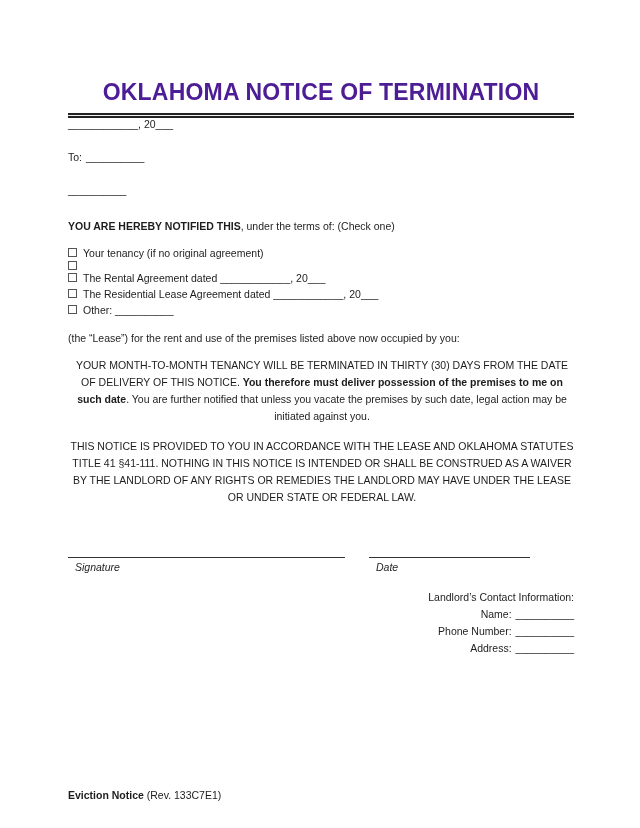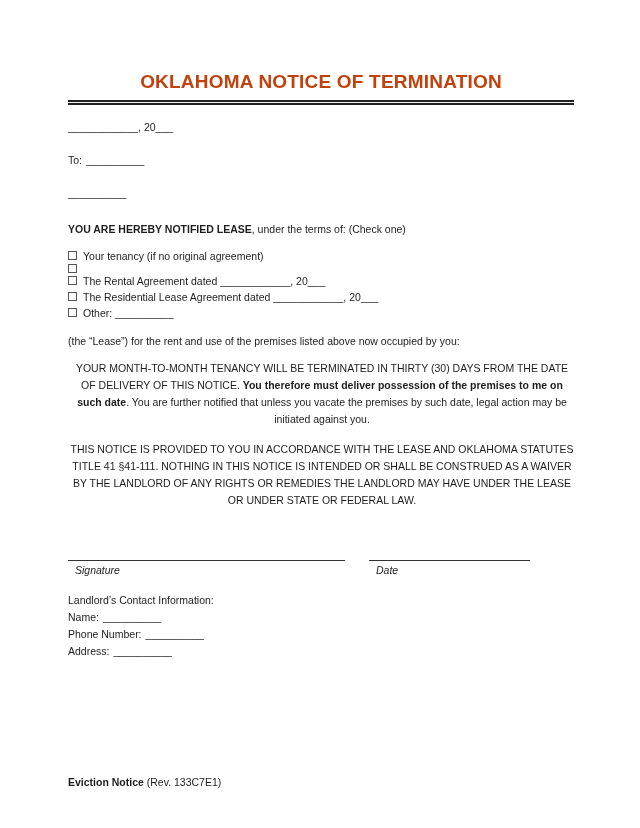--- a/index.html
+++ b/index.html
@@ -15,34 +15,34 @@
     overflow: hidden;
   }
   .header-row {
     display: flex;
     justify-content: space-between;
     font-size: 10px;
     color: #2a2a2a;
   }
   .doc-title {
     text-align: center;
-    font-size: 19px;
+    font-size: 23px;
     font-weight: bold;
     letter-spacing: 0.2px;
-    margin-top: 1px;
+    margin-top: 9px;
     margin-bottom: 7px;
-    color: #c2410c;
+    color: #4c1d95;
   }
   .double-rule {
     height: 1px;
     border-top: 2px solid #222;
     border-bottom: 2px solid #222;
     background: #f2f2f2;
   }
-  .date-line { margin-top: 16px; font-size: 10.5px; }
+  .date-line { font-size: 10.5px; }
   .to-line { margin-top: 21px; font-size: 10.5px; }
   .rental-block { margin-top: 20px; font-size: 10.5px; line-height: 15px; }
   .notified-line { margin-top: 22px; font-size: 10.5px; }
   .bold { font-weight: bold; }
   .options { margin-top: 13px; }
   .option-row {
     font-size: 10.5px;
     line-height: 16px;
     display: flex;
     align-items: baseline;
@@ -67,26 +67,26 @@
   }
   .sig-block {
     margin-top: 50px;
     display: flex;
     gap: 24px;
   }
   .sig-col-left { width: 277px; }
   .sig-col-right { width: 161px; }
   .sig-line { border-bottom: 1.5px solid #333; height: 1px; }
   .sig-label { font-size: 10.5px; margin-top: 3px; padding-left: 7px; font-style: italic; }
-  .contact-block { margin-top: 16px; font-size: 10.5px; line-height: 17px; }
+  .contact-block { margin-top: 16px; font-size: 10.5px; line-height: 17px; text-align: right; }
   .label { margin-right: 4px; }
   .footer {
     position: absolute;
     left: 68px;
-    bottom: 40px;
+    bottom: 27px;
     font-size: 10.5px;
   }
 </style>
 </head>
 <body>
 
 <div class="page">
 
 
   <div class="doc-title">OKLAHOMA NOTICE OF TERMINATION</div>
@@ -99,21 +99,21 @@
 
   <div class="to-line">
     <span class="label">To:</span><span>__________</span>
   </div>
 
   <div class="rental-block">
     <div>__________</div>
   </div>
 
   <div class="notified-line">
-    <span class="bold">YOU ARE HEREBY NOTIFIED LEASE</span><span>, under the terms of: (Check one)</span>
+    <span class="bold">YOU ARE HEREBY NOTIFIED THIS</span><span>, under the terms of: (Check one)</span>
   </div>
 
   <div class="options">
     <div class="option-row">
       <span class="checkbox"></span>
       <span>Your tenancy (if no original agreement)</span>
     </div>
     <div class="option-row">
       <span class="checkbox"></span>
     </div>

